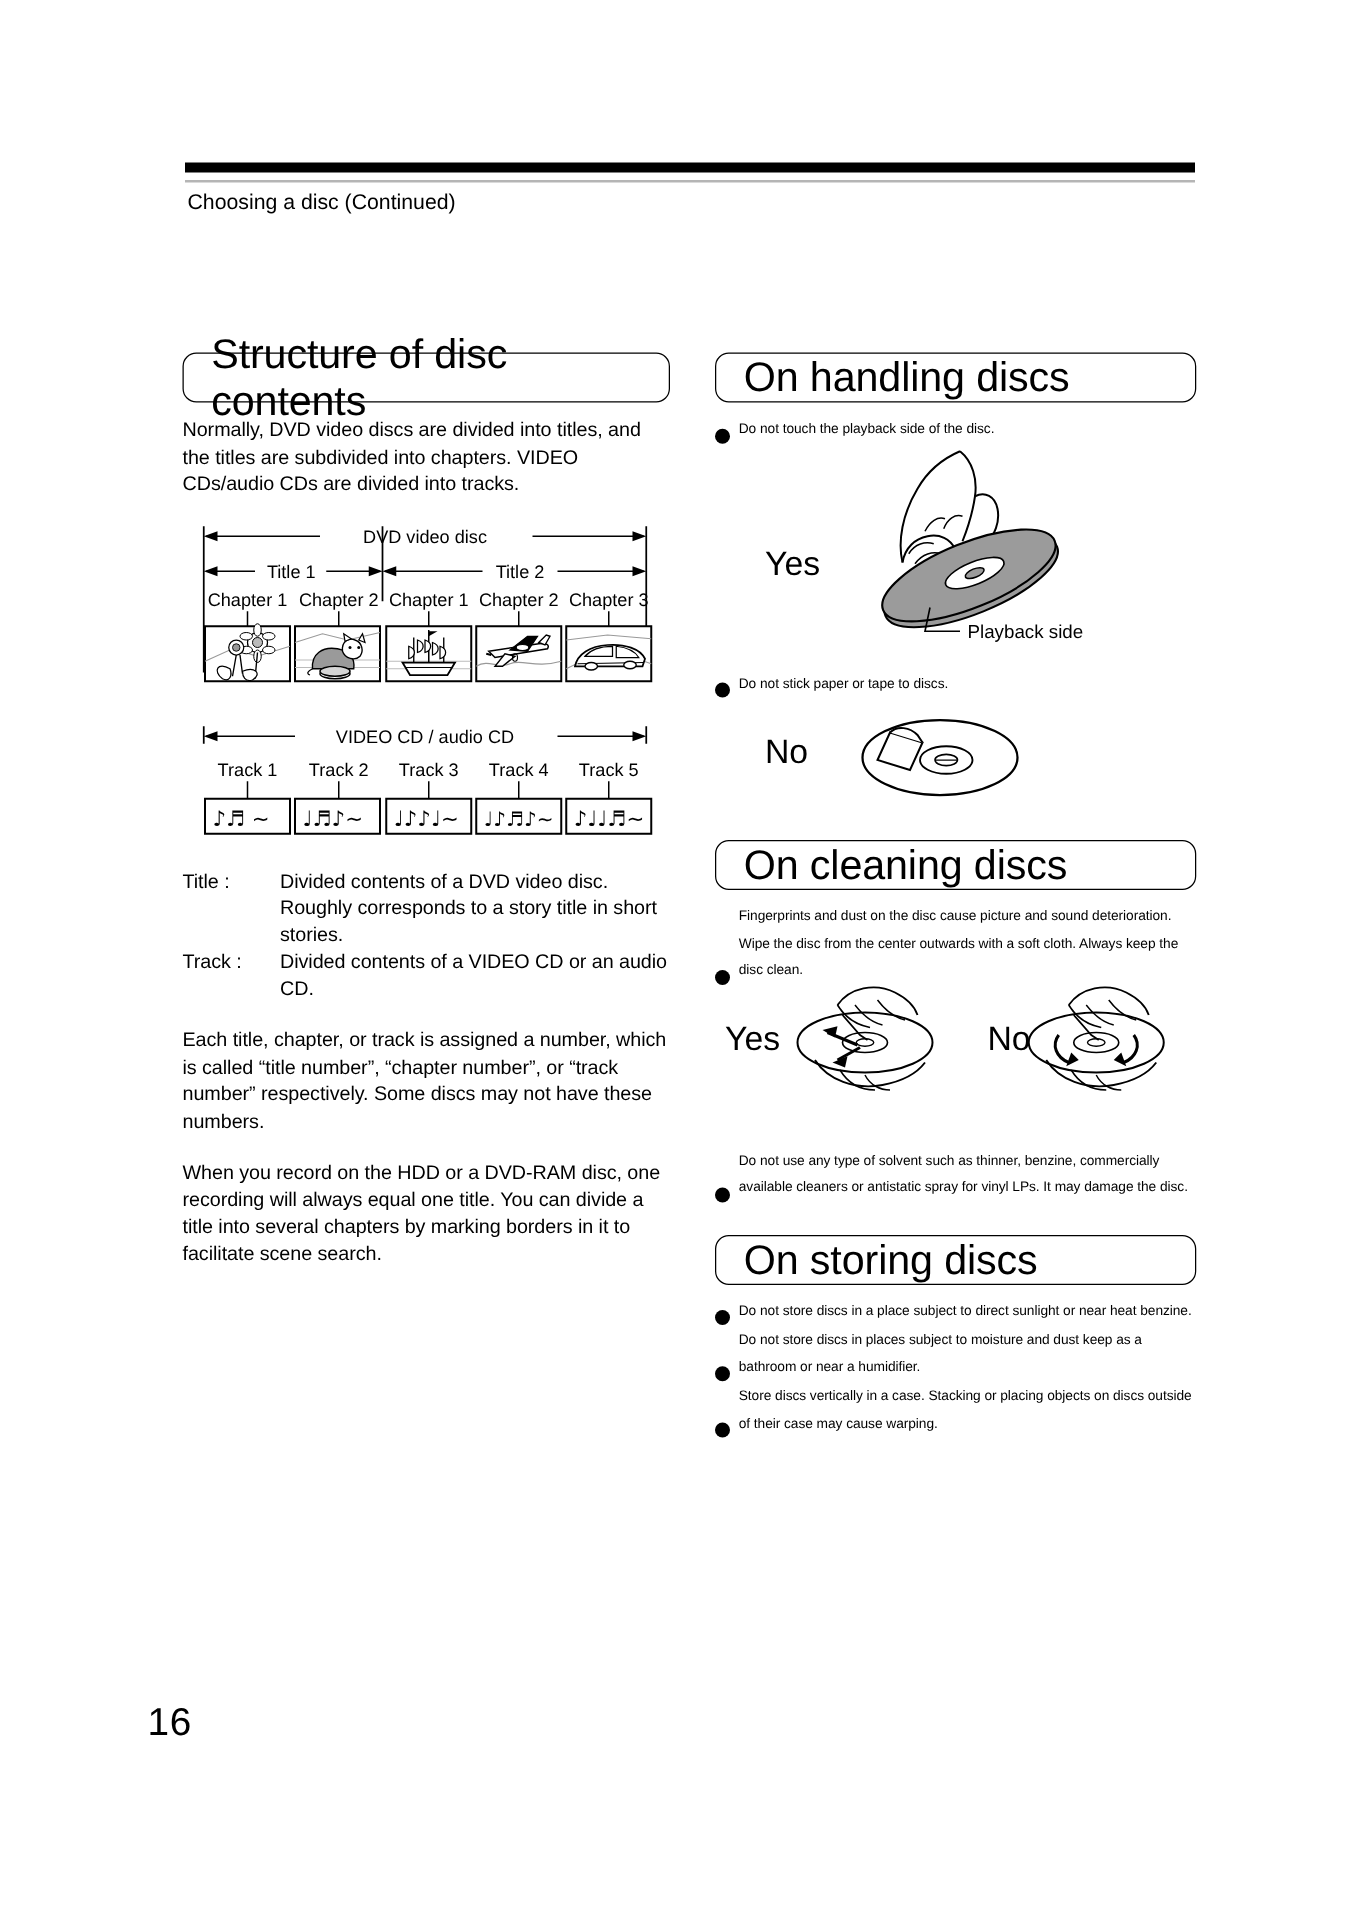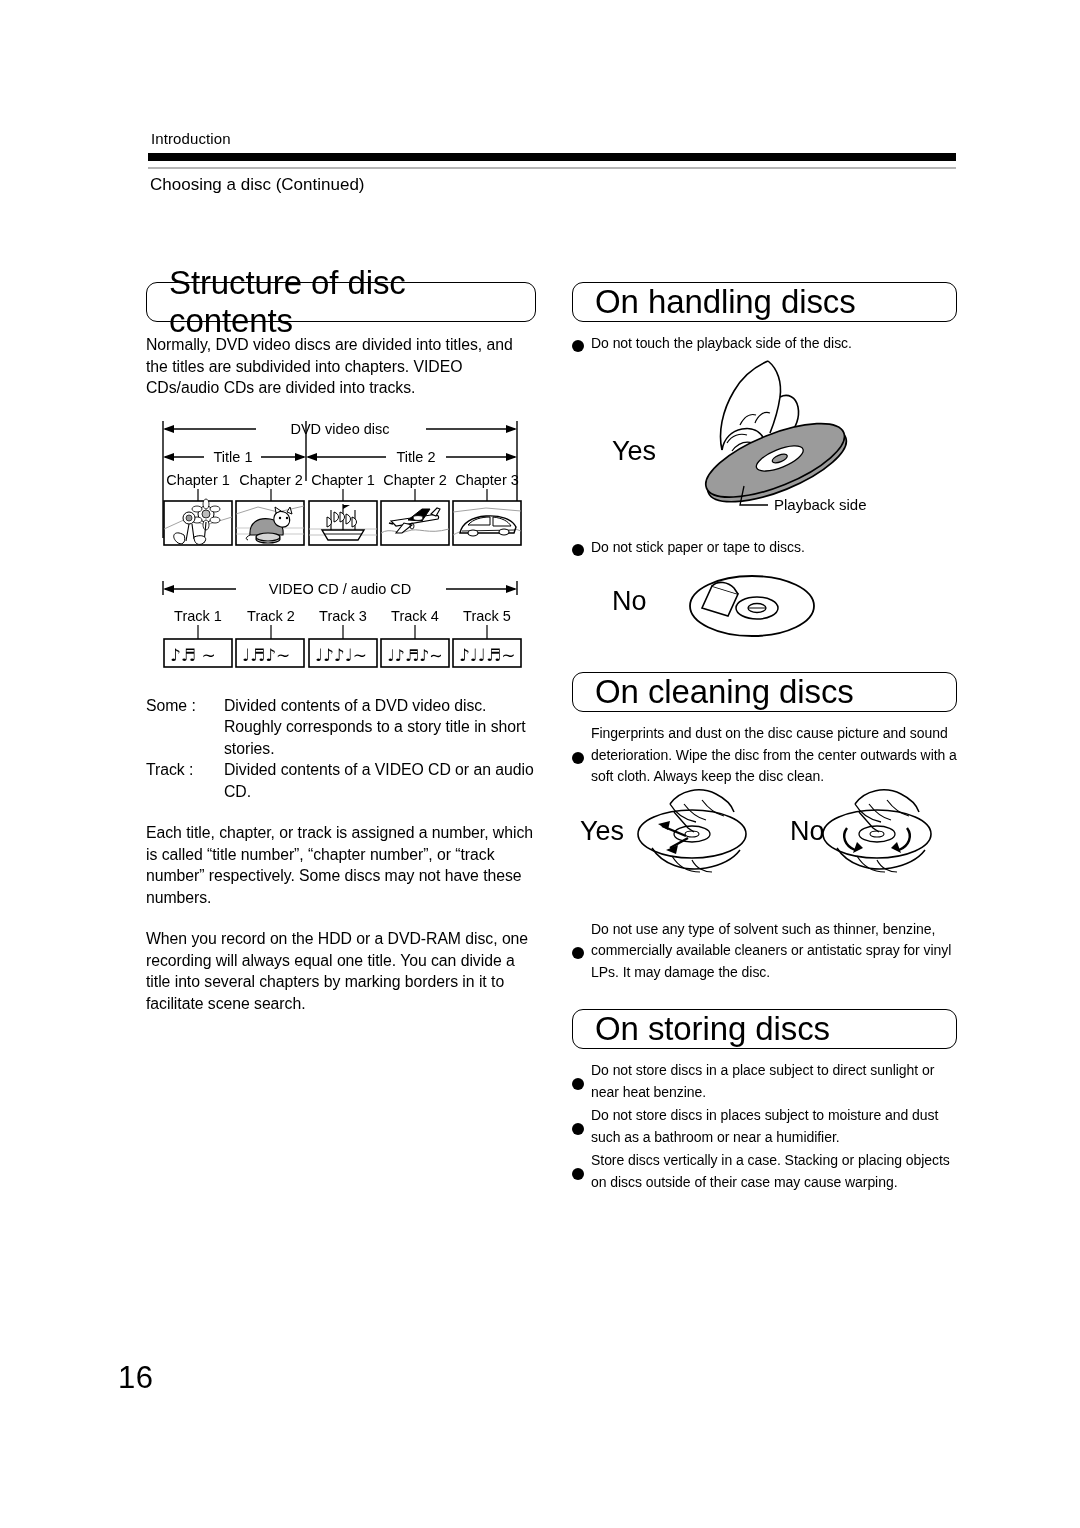--- a/index.html
+++ b/index.html
@@ -74,22 +74,22 @@
     font-size: 15.8px;
     line-height: 21.5px;
     margin-top: 12px;
     letter-spacing: -0.05px;
   }
   .para.gap { margin-top: 20px; }
 
   
   .bullet-row {
     display: flex;
-    align-items: center;
-    font-size: 14px;
+    align-items: flex-end;
+    font-size: 11px;
     line-height: 21.5px;
     margin-top: 11px;
     letter-spacing: -0.05px;
   }
   .bullet-dot {
     width: 12px;
     height: 12px;
     border-radius: 50%;
     background: #000;
     flex: 0 0 auto;
@@ -123,21 +123,20 @@
     left: 118px;
     top: 1360px;
     font-size: 31px;
     letter-spacing: 0.5px;
   }
 </style>
 </head>
 <body>
 
 <div id="page-header">
-  <div class="kicker">Introduction</div>
   <div class="rule-black"></div>
   <div class="rule-gray"></div>
   <div class="subkicker">Choosing a disc (Continued)</div>
 </div>
 
 <div class="column" id="column-left">
 
   <div class="section-box">
     <span class="section-title">Structure of disc contents</span>
   </div>
@@ -294,21 +293,21 @@
       <text x="24" y="88" font-family="DejaVu Sans, sans-serif" font-size="17">♪♬ ∼</text>
       <text x="96" y="88" font-family="DejaVu Sans, sans-serif" font-size="17">♩♬♪∼</text>
       <text x="169" y="88" font-family="DejaVu Sans, sans-serif" font-size="17">♩♪♪♩∼</text>
       <text x="241" y="88" font-family="DejaVu Sans, sans-serif" font-size="16">♩♪♬♪∼</text>
       <text x="313" y="88" font-family="DejaVu Sans, sans-serif" font-size="17">♪♩♩♬∼</text>
     </svg>
   </div>
 
   <div class="def-list">
     <div class="def-row">
-      <div class="def-term">Some :</div>
+      <div class="def-term">Title :</div>
       <div class="def-desc">Divided contents of a DVD video disc. Roughly corresponds to a story title in short stories.</div>
     </div>
     <div class="def-row">
       <div class="def-term">Track :</div>
       <div class="def-desc">Divided contents of a VIDEO CD or an audio CD.</div>
     </div>
   </div>
 
   <div class="para gap">Each title, chapter, or track is assigned a number, which is called “title number”, “chapter number”, or “track number” respectively. Some discs may not have these numbers.</div>
   <div class="para gap">When you record on the HDD or a DVD-RAM disc, one recording will always equal one title. You can divide a title into several chapters by marking borders in it to facilitate scene search.</div>
@@ -434,21 +433,21 @@
   <div class="section-box" style="margin-top:26px;">
     <span class="section-title">On storing discs</span>
   </div>
 
   <div class="bullet-row">
     <span class="bullet-dot"></span>
     <span class="bullet-text">Do not store discs in a place subject to direct sunlight or near heat benzine.</span>
   </div>
   <div class="bullet-row" style="margin-top:2px;">
     <span class="bullet-dot"></span>
-    <span class="bullet-text">Do not store discs in places subject to moisture and dust such as a bathroom or near a humidifier.</span>
+    <span class="bullet-text">Do not store discs in places subject to moisture and dust keep as a bathroom or near a humidifier.</span>
   </div>
   <div class="bullet-row" style="margin-top:2px;">
     <span class="bullet-dot"></span>
     <span class="bullet-text">Store discs vertically in a case. Stacking or placing objects on discs outside of their case may cause warping.</span>
   </div>
 </div>
 
 <div id="page-number">16</div>
 
 </body></html>

